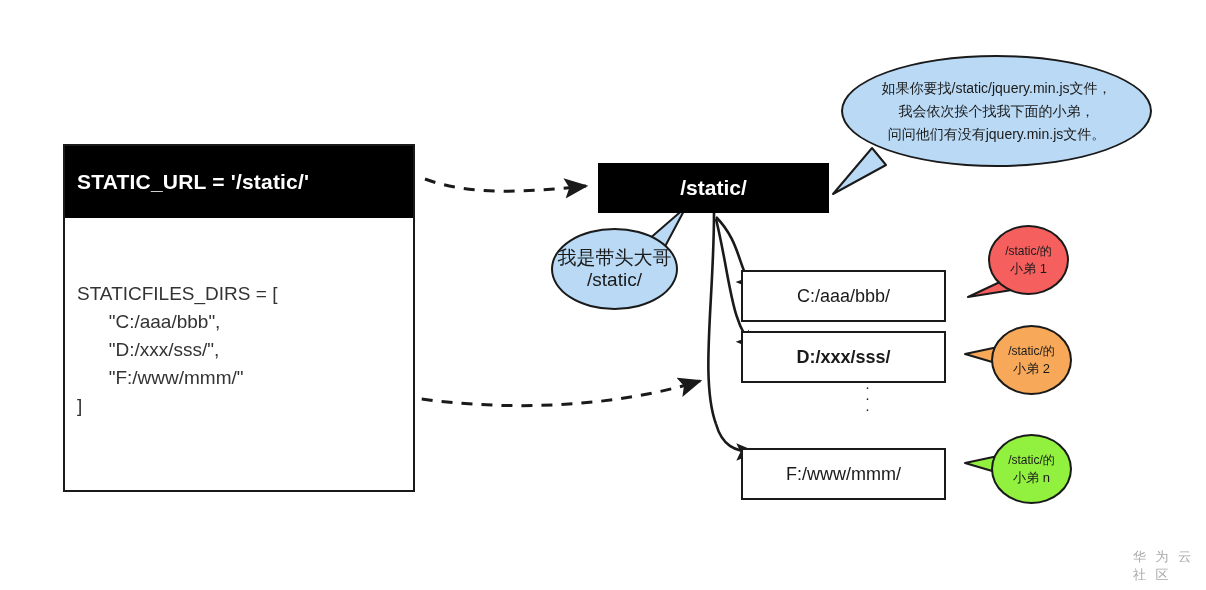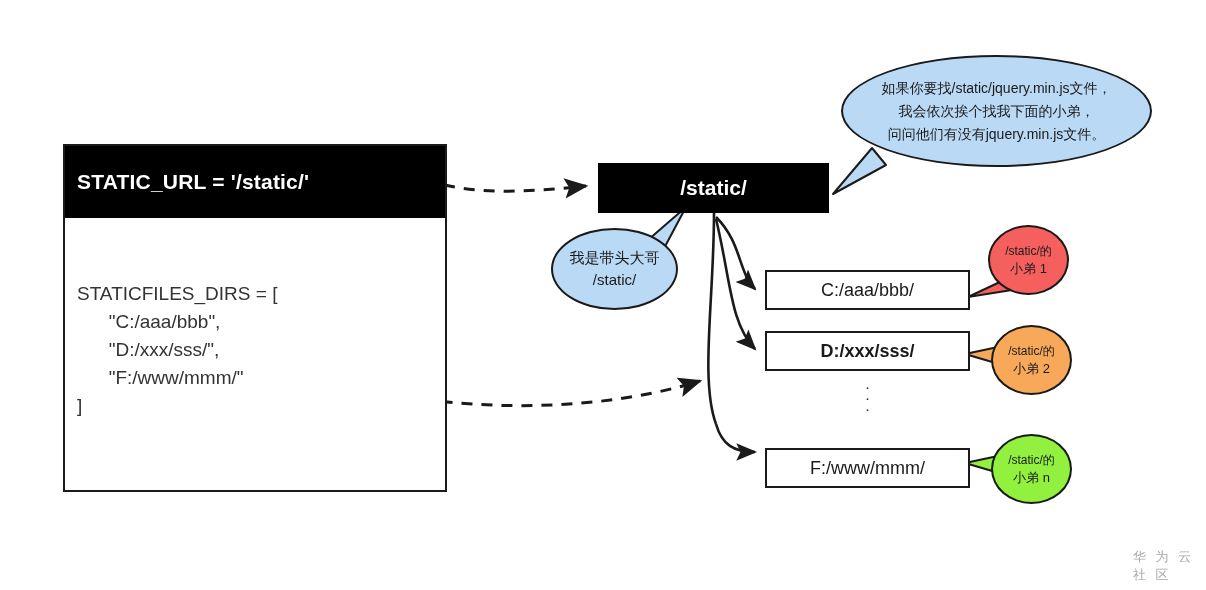--- a/index.html
+++ b/index.html
@@ -26,21 +26,21 @@
     width: 1206px;
     height: 590px;
     pointer-events: none;
   }
 
   
   .code-panel {
     position: absolute;
     left: 63px;
     top: 144px;
-    width: 384px;
+    width: 352px;
     height: 348px;
     border: 2px solid #1a1a1a;
     background: #ffffff;
     box-sizing: border-box;
   }
   .code-panel-header {
     height: 72px;
     background: #000000;
     color: #ffffff;
     display: flex;
@@ -71,23 +71,23 @@
     display: flex;
     align-items: center;
     justify-content: center;
     font-size: 21px;
     font-weight: bold;
   }
 
   
   .dir-box {
     position: absolute;
-    left: 765px;
+    left: 741px;
     width: 205px;
-    height: 40px;
+    height: 52px;
     border: 2px solid #1a1a1a;
     background: #ffffff;
     box-sizing: border-box;
     display: flex;
     align-items: center;
     justify-content: center;
     font-size: 18px;
     color: #1a1a1a;
   }
   .dir-box.b0 { top: 270px; }
@@ -132,21 +132,21 @@
     line-height: 23px;
   }
   .bubble-small {
     left: 551px;
     top: 228px;
     width: 127px;
     height: 82px;
     border: 2px solid #1a1a1a;
     background: #b9d9f5;
     border-radius: 50% / 50%;
-    font-size: 15px;
+    font-size: 19px;
     line-height: 22px;
   }
   .bubble-minion {
     width: 81px;
     height: 70px;
     border: 2px solid #1a1a1a;
     border-radius: 50% / 50%;
     font-size: 12px;
     line-height: 17px;
   }

